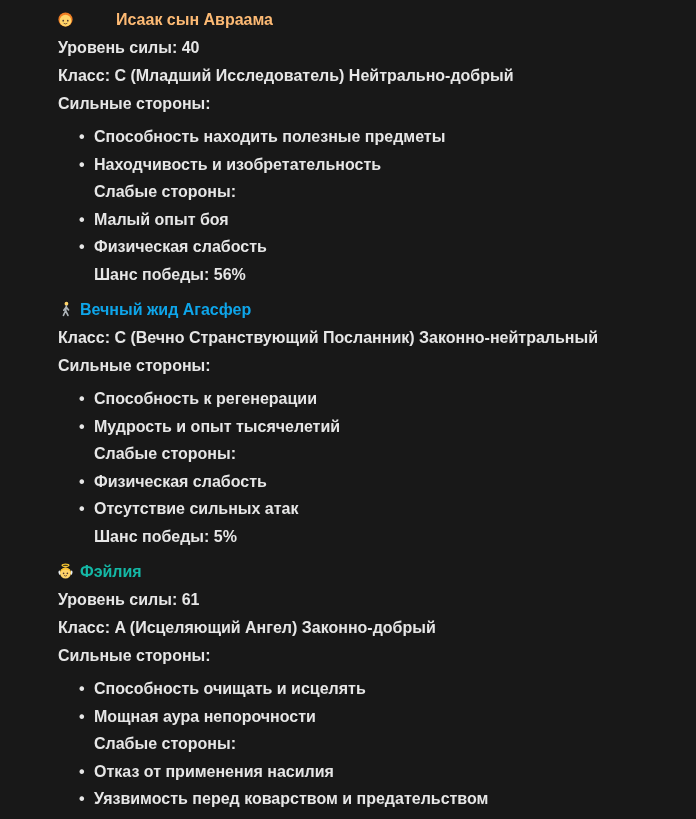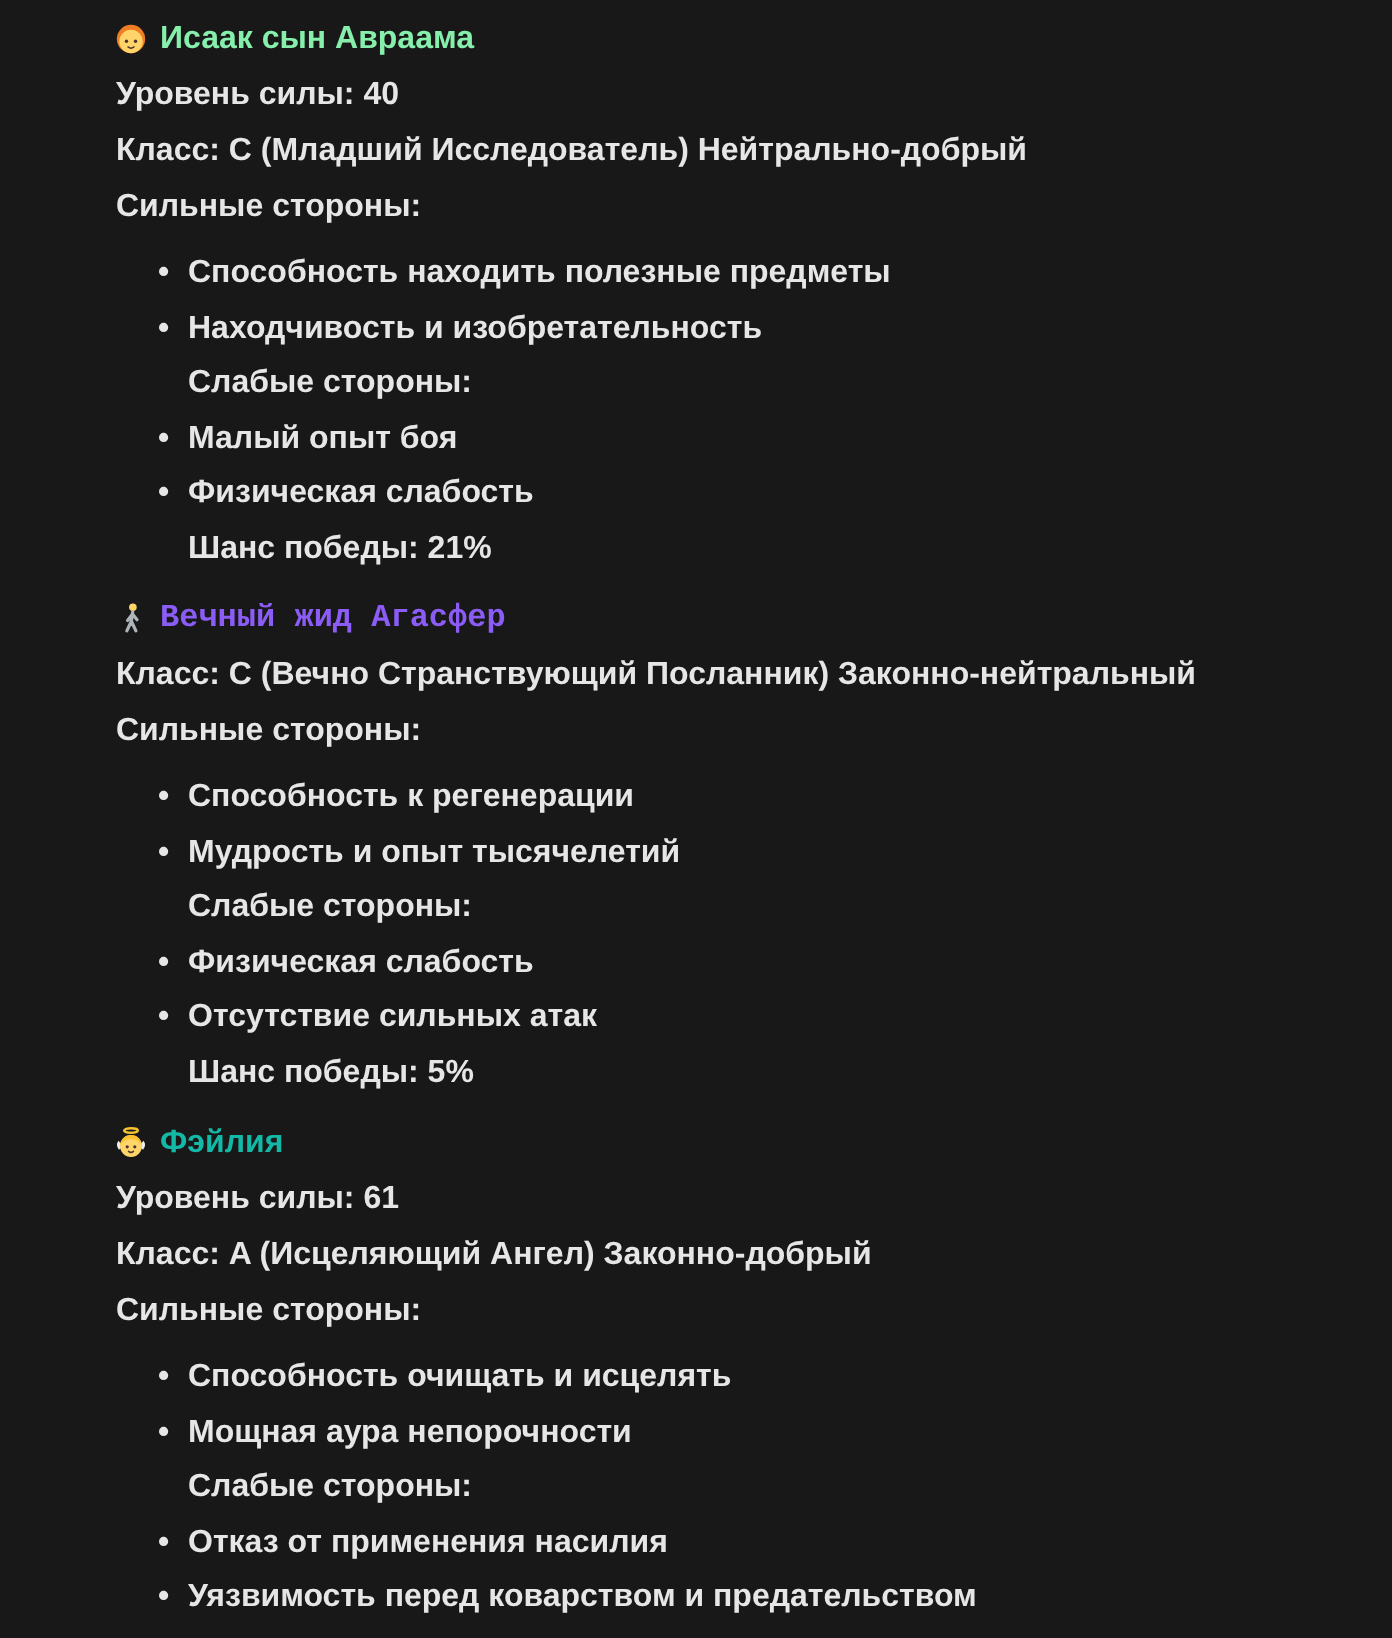--- a/index.html
+++ b/index.html
@@ -23,22 +23,22 @@
   }
   .section { margin-bottom: 10px; }
   .char-heading {
     display: flex;
     align-items: center;
     gap: 6px;
     line-height: 23px;
     margin: 0 0 3px 0;
   }
   .emoji { width: 17px; height: 17px; flex: 0 0 auto; display: inline-block; }
-  .s0 .char-name { color: #86efac; }
-  .s1 .char-name { color: #8b5cf6; font-family: Liberation Mono, monospace; }
+  .s0 .char-name { color: #fdba74; margin-left: 36px; }
+  .s1 .char-name { color: #0ea5e9; }
   .s2 .char-name { color: #14b8a6; }
   .para { line-height: 27px; margin: 1px; }
   ul.traits {
     list-style: none;
     margin: 6px 0 0 0;
     padding: 0 0 0 37px;
   }
   ul.traits li {
     position: relative;
     line-height: 27.5px;
@@ -69,21 +69,21 @@
     </div>
     <p class="para">Уровень силы: 40</p>
     <p class="para">Класс: C (Младший Исследователь) Нейтрально-добрый</p>
     <p class="para">Сильные стороны:</p>
     <ul class="traits">
       <li class="bulleted">Способность находить полезные предметы</li>
       <li class="bulleted">Находчивость и изобретательность</li>
       <li>Слабые стороны:</li>
       <li class="bulleted">Малый опыт боя</li>
       <li class="bulleted">Физическая слабость</li>
-      <li>Шанс победы: 21%</li>
+      <li>Шанс победы: 56%</li>
     </ul>
   </div>
 
   <div class="section s1">
     <div class="char-heading">
       <svg class="emoji" viewBox="0 0 18 18">
         <circle cx="10" cy="2.8" r="2" fill="#ffd469"></circle>
         <path d="M9.9 5.2 L9.2 10.2 L6.8 15.3 M9.2 10.2 L11.6 15.3 M9.8 6.4 L7.2 9.8 M9.8 6.4 L12.2 9.4" stroke="#aeb4b9" stroke-width="1.7" fill="none" stroke-linecap="round" stroke-linejoin="round"></path>
       </svg>
       <span class="char-name">Вечный жид Агасфер</span>

